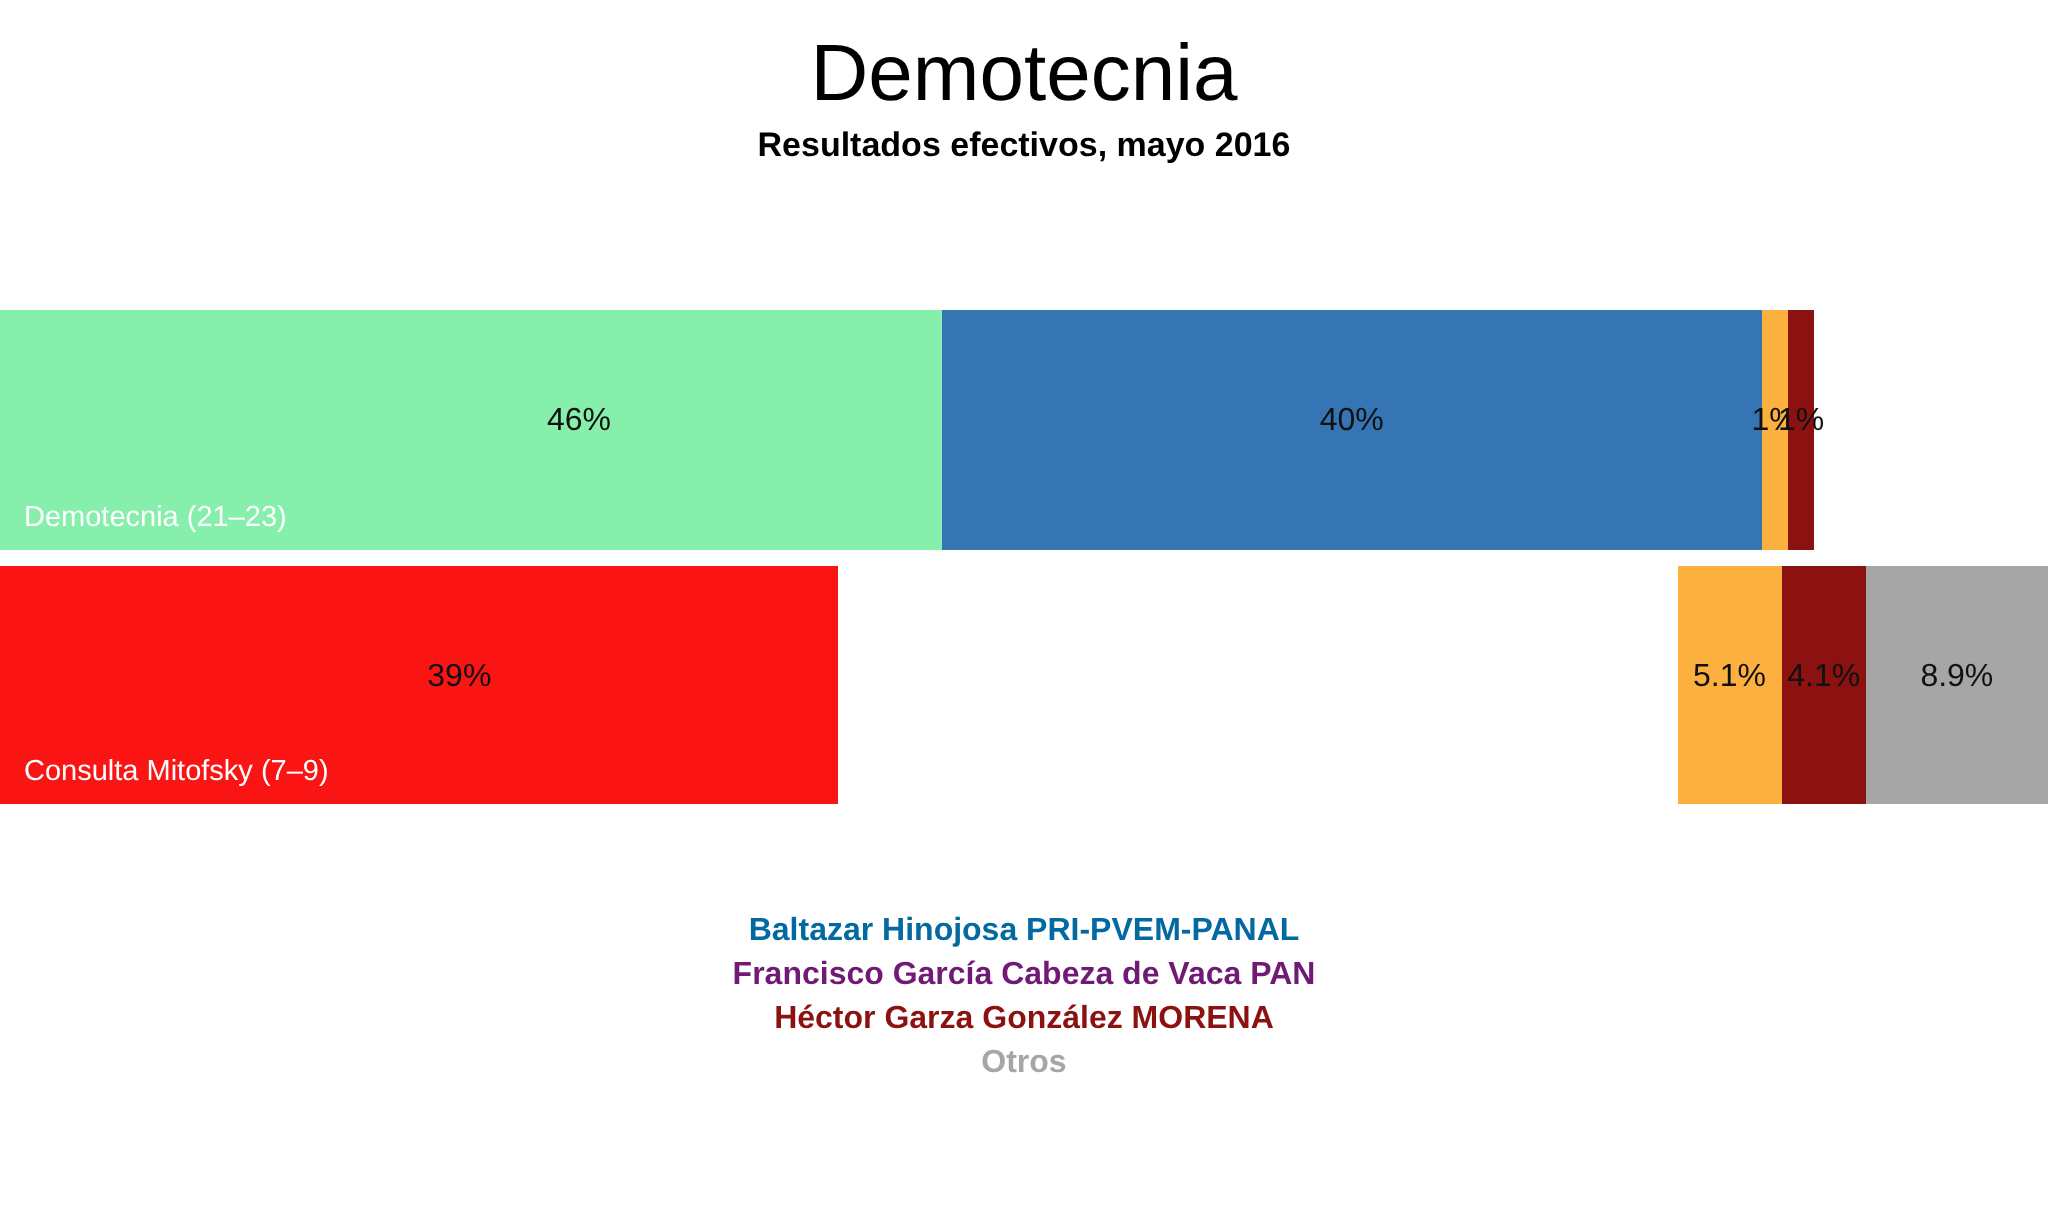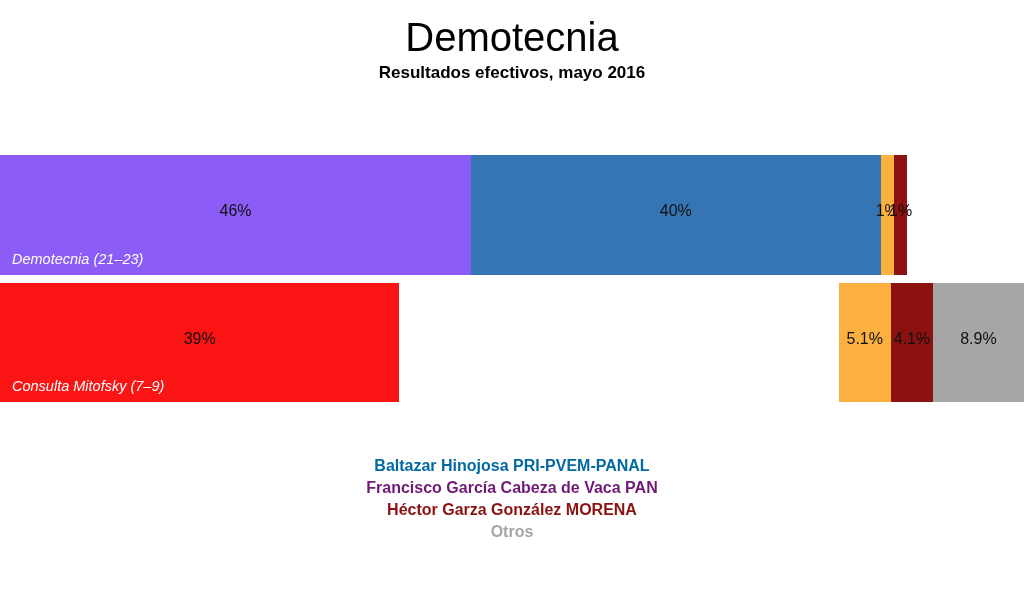--- a/index.html
+++ b/index.html
@@ -76,21 +76,20 @@
   }
 
   .pollster-label {
     position: absolute;
     left: 12px;
     bottom: 8px;
     font-size: 14.5px;
     color: #ffffff;
     white-space: nowrap;
     z-index: 5;
-    font-style: italic;
   }
 
   
   #legend {
     position: absolute;
     left: 0;
     top: 455px;
     width: 1024px;
     text-align: center;
   }
@@ -104,36 +103,36 @@
 </head>
 <body>
 
 <div id="title-block">
   <div id="chart-title">Demotecnia</div>
   <div id="chart-subtitle">Resultados efectivos, mayo 2016</div>
 </div>
 
 <div id="bars-area">
   <div class="bar-row" id="bar-row-0">
-      <div class="segment" style="left: 0px; width: 471.04px; background: #8b5cf6; z-index: 1;">
+      <div class="segment" style="left: 0px; width: 471.04px; background: #86efac; z-index: 1; padding-left: 36px;">
         <span class="seg-value">46%</span>
       </div>
       <div class="segment" style="left: 471.04px; width: 409.6px; background: rgb(53, 117, 180); z-index: 1;">
         <span class="seg-value">40%</span>
       </div>
       <div class="segment narrow" style="left: 880.64px; width: 13.312px; background: rgb(251, 176, 64); z-index: 3;">
         <span class="seg-value">1%</span>
       </div>
       <div class="segment narrow" style="left: 893.952px; width: 13.312px; background: rgb(140, 17, 17); z-index: 3;">
         <span class="seg-value">1%</span>
       </div>
       <div class="pollster-label">Demotecnia (21–23)</div>
     </div>
   <div class="bar-row" id="bar-row-1">
-      <div class="segment" style="left: 0px; width: 399.36px; background: rgb(250, 20, 20); z-index: 1;">
+      <div class="segment" style="left: 0px; width: 399.36px; background: rgb(250, 20, 20); z-index: 1; padding-left: 20px;">
         <span class="seg-value">39%</span>
       </div>
       <div class="segment" style="left: 838.656px; width: 52.224px; background: rgb(251, 176, 64); z-index: 3;">
         <span class="seg-value">5.1%</span>
       </div>
       <div class="segment narrow" style="left: 890.88px; width: 41.984px; background: rgb(140, 17, 17); z-index: 3;">
         <span class="seg-value">4.1%</span>
       </div>
       <div class="segment" style="left: 932.864px; width: 91.136px; background: rgb(166, 166, 166); z-index: 1;">
         <span class="seg-value">8.9%</span>

